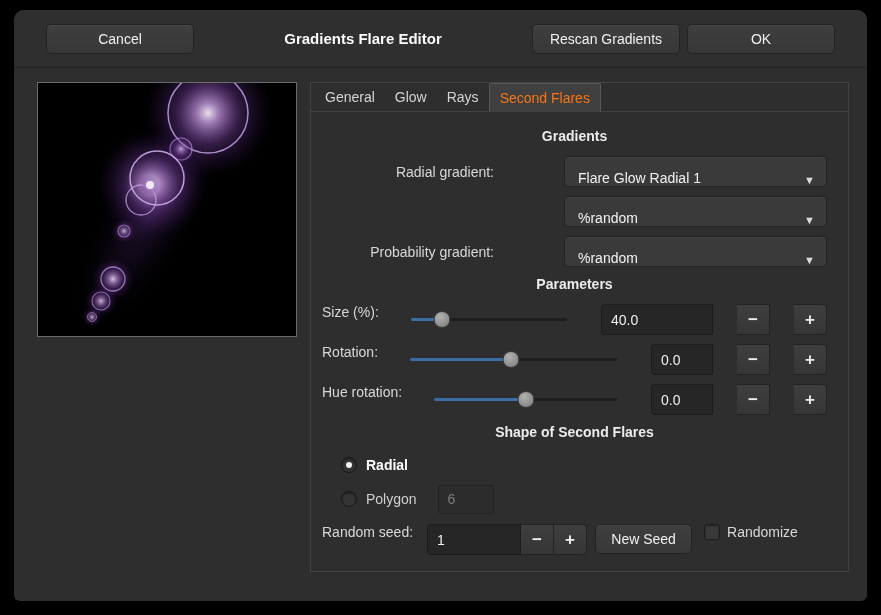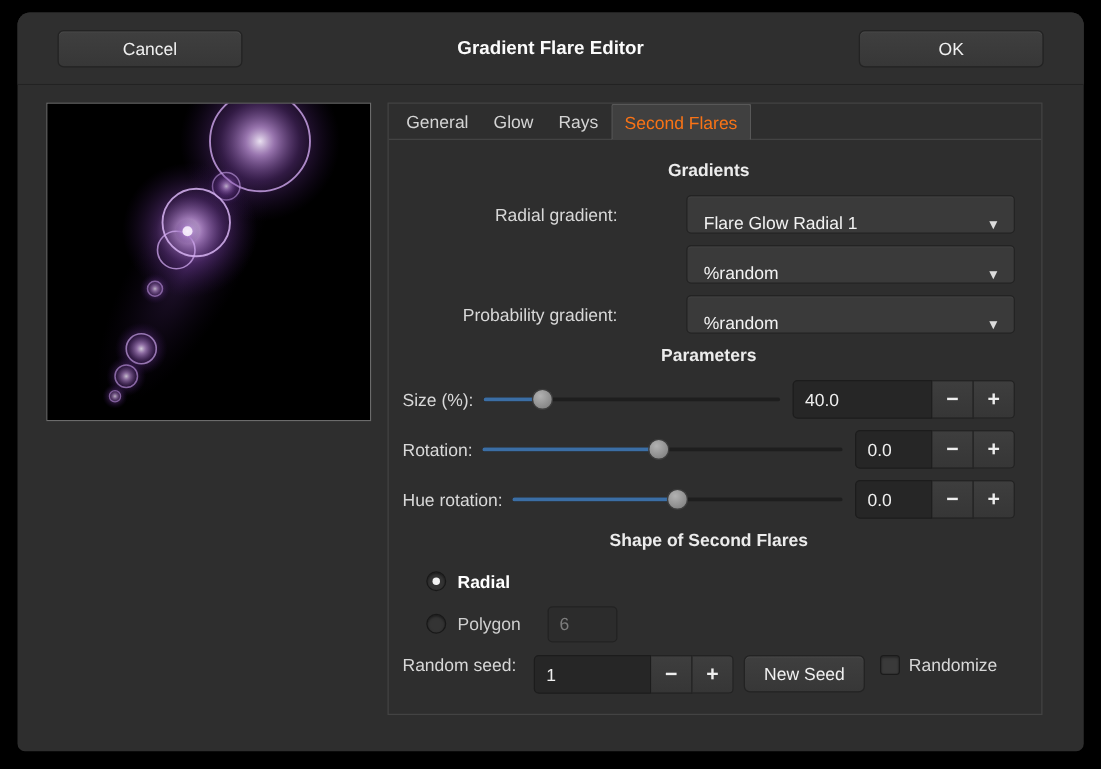--- a/index.html
+++ b/index.html
@@ -23,21 +23,21 @@
   }
   .btn {
     height:30px; background:linear-gradient(#3f3f3f,#373737);
     border:1px solid #232323; border-radius:5px; color:#f0f0f0;
     font-size:14px; font-family:inherit; display:flex; align-items:center;
     justify-content:center; cursor:pointer; box-shadow: inset 0 1px 0 rgba(255,255,255,0.05);
   }
   .tb-btn { width:148px; }
   .title { flex:1; text-align:center; font-weight:bold; font-size:15px; color:#fbfbfb; }
   
-  .content { flex:1; display:flex; align-items:flex-start; padding:14px 33px 0 23px; gap:13px; }
+  .content { flex:1; display:flex; align-items:flex-start; padding:14px 18px 0 23px; gap:13px; }
   .preview { width:260px; height:255px; border:1px solid #6b6b6b; background:#000; flex:0 0 260px; }
   .preview svg { display:block; }
   
   .notebook { flex:1; height:490px; border:1px solid #434343; display:flex; flex-direction:column; background:#2e2e2e; }
   .tabs { display:flex; height:29px; flex:0 0 29px; border-bottom:1px solid #434343; padding-left:4px; align-items:stretch; }
   .tab { padding:0 10px; display:flex; align-items:center; color:#d4d4d4; cursor:pointer; }
   .tab.active {
     background:#404040; border:1px solid #585858; border-bottom:1px solid #404040;
     margin-bottom:-1px; color:#f97316; border-radius:2px 2px 0 0;
   }
@@ -47,21 +47,21 @@
   .grow { display:flex; align-items:center; height:31px; margin-bottom:9px; }
   .grow .lbl { width:172px; text-align:right; color:#d8d8d8; }
   .dropdown {
     margin-left:auto; width:263px; height:31px; background:#3a3a3a;
     border:1px solid #232323; border-radius:4px; display:flex; align-items:flex-end;
     padding:0 11px 0 13px; color:#f2f2f2; cursor:pointer;
     box-shadow: inset 0 1px 0 rgba(255,255,255,0.04);
   }
   .dropdown .arrow { margin-left:auto; font-size:11px; color:#dcdcdc; }
   
-  .srow { display:flex; align-items:center; height:31px; margin-bottom:9px; }
+  .srow { display:flex; align-items:flex-start; height:31px; margin-bottom:9px;gap:24px; }
   .srow .lbl { color:#d8d8d8; white-space:nowrap; }
   .slider { flex:1; position:relative; height:31px; margin:0 10px 0 8px; cursor:pointer; }
   .slider .track { position:absolute; left:0; right:0; top:14px; height:3px; background:#1e1e1e; border-radius:2px; }
   .slider .fill { position:absolute; left:0; top:14px; height:3px; width:var(--pos,50%); background:#3b6ea5; border-radius:2px; }
   .slider .handle {
     position:absolute; top:7px; left:var(--pos,50%); transform:translateX(-50%);
     width:17px; height:17px; border-radius:50%;
     background: radial-gradient(circle at 38% 32%, #b2b2b2, #787878);
     border:1px solid #3c3c3c;
   }
@@ -101,21 +101,22 @@
   }
   .chk-lbl { margin-left:7px; color:#d8d8d8; }
 </style>
 </head>
 <body>
 
 <div class="window">
 
   <div class="titlebar">
     <button class="btn tb-btn">Cancel</button>
-    <div class="title">Gradient Flare Editor</div>
+    <div class="title">Gradients Flare Editor</div>
+    <button class="btn tb-btn">Rescan Gradients</button>
     <button class="btn tb-btn">OK</button>
   </div>
 
   <div class="content">
 
     <div class="preview">
       <svg width="258" height="253" viewBox="0 0 258 253">
         <defs>
           <radialGradient id="glow">
             <stop offset="0%" stop-color="#f5ecfc" stop-opacity="0.95"></stop>

